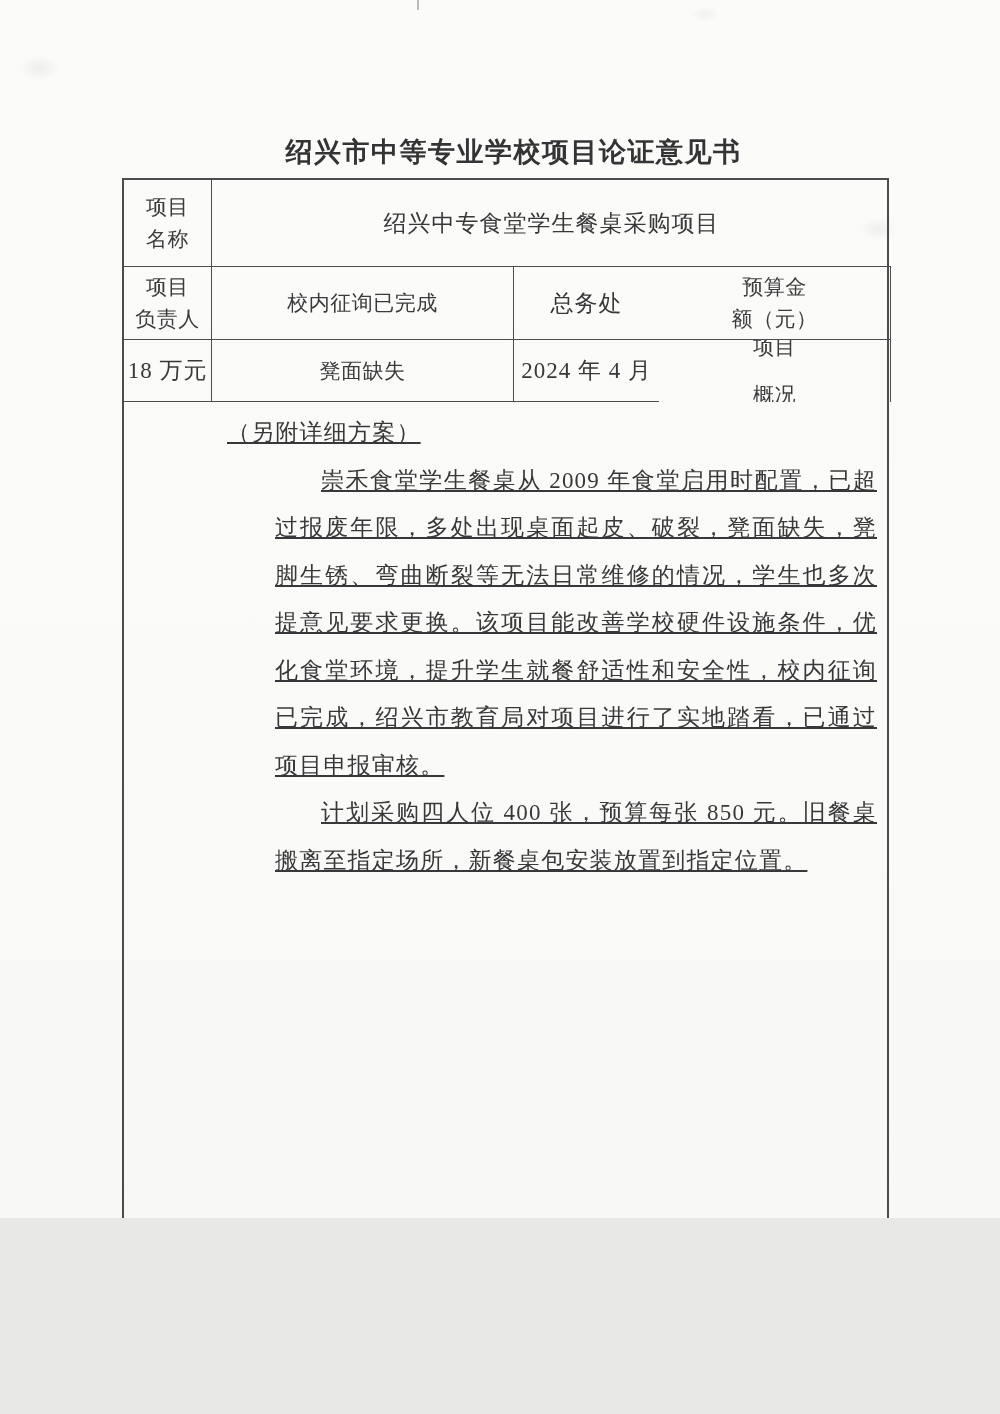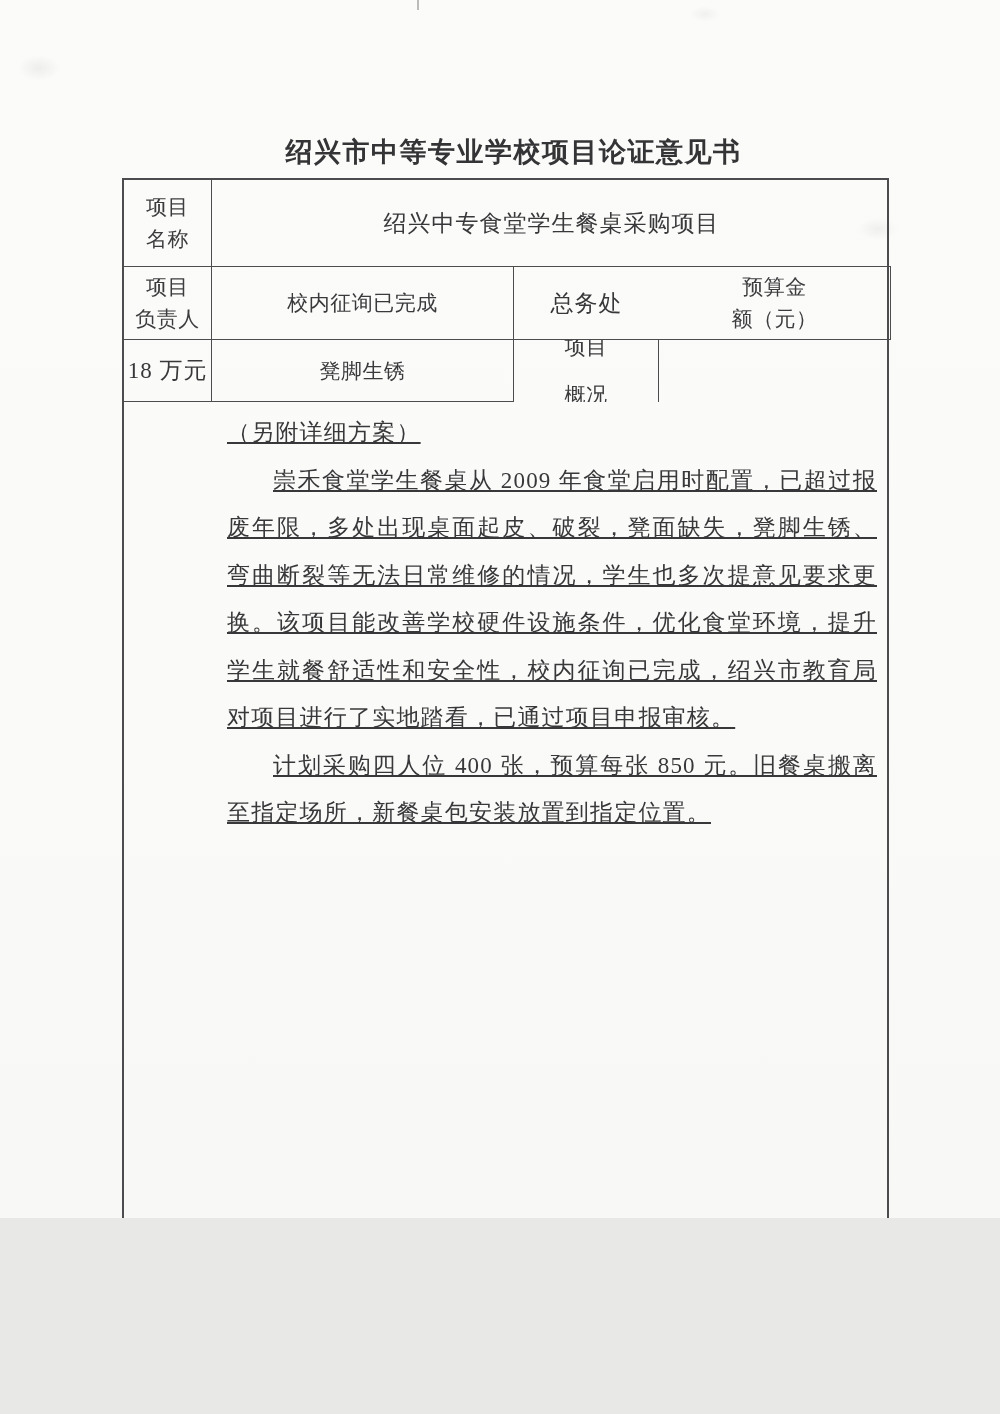--- a/index.html
+++ b/index.html
@@ -96,20 +96,21 @@
     font-size: 23px;
     line-height: 47.5px;
     letter-spacing: 1.2px;
     color: #38383a;
     text-decoration: underline;
   }
   .body-cell .note { text-indent: 0; }
   .body-cell p.para {
     text-indent: 2em;
     text-align: justify;
+    margin-left: 48px;
   }
 </style>
 </head>
 <body>
 
 <div class="page">
 
   <div class="tick-artifact"></div>
   <div class="smudge s1"></div>
   <div class="smudge s2"></div>
@@ -137,21 +138,22 @@
     <div class="cell head-cell">校内征询已完成</div>
     <div class="cell value-cell last-col">总务处</div>
 
     <div class="cell label-cell">
       <div>
         <span class="ln">预算金</span>
         <span class="ln">额（元）</span>
       </div>
     </div>
     <div class="cell value-cell">18 万元</div>
-    <div class="cell head-cell">凳脚生锈</div>
+    <div class="cell head-cell">凳面缺失</div>
+    <div class="cell value-cell last-col">2024 年 4 月</div>
 
     <div class="cell label-cell last-row">
       <div class="overview-label" style="display:flex;flex-direction:column;justify-content:center;">
         <span class="ln">项目</span>
         <span class="ln">概况</span>
       </div>
     </div>
     <div class="cell body-cell span3 last-col last-row">
       <p class="note">（另附详细方案）</p>
       <p class="para">崇禾食堂学生餐桌从 2009 年食堂启用时配置，已超过报废年限，多处出现桌面起皮、破裂，凳面缺失，凳脚生锈、弯曲断裂等无法日常维修的情况，学生也多次提意见要求更换。该项目能改善学校硬件设施条件，优化食堂环境，提升学生就餐舒适性和安全性，校内征询已完成，绍兴市教育局对项目进行了实地踏看，已通过项目申报审核。</p>

